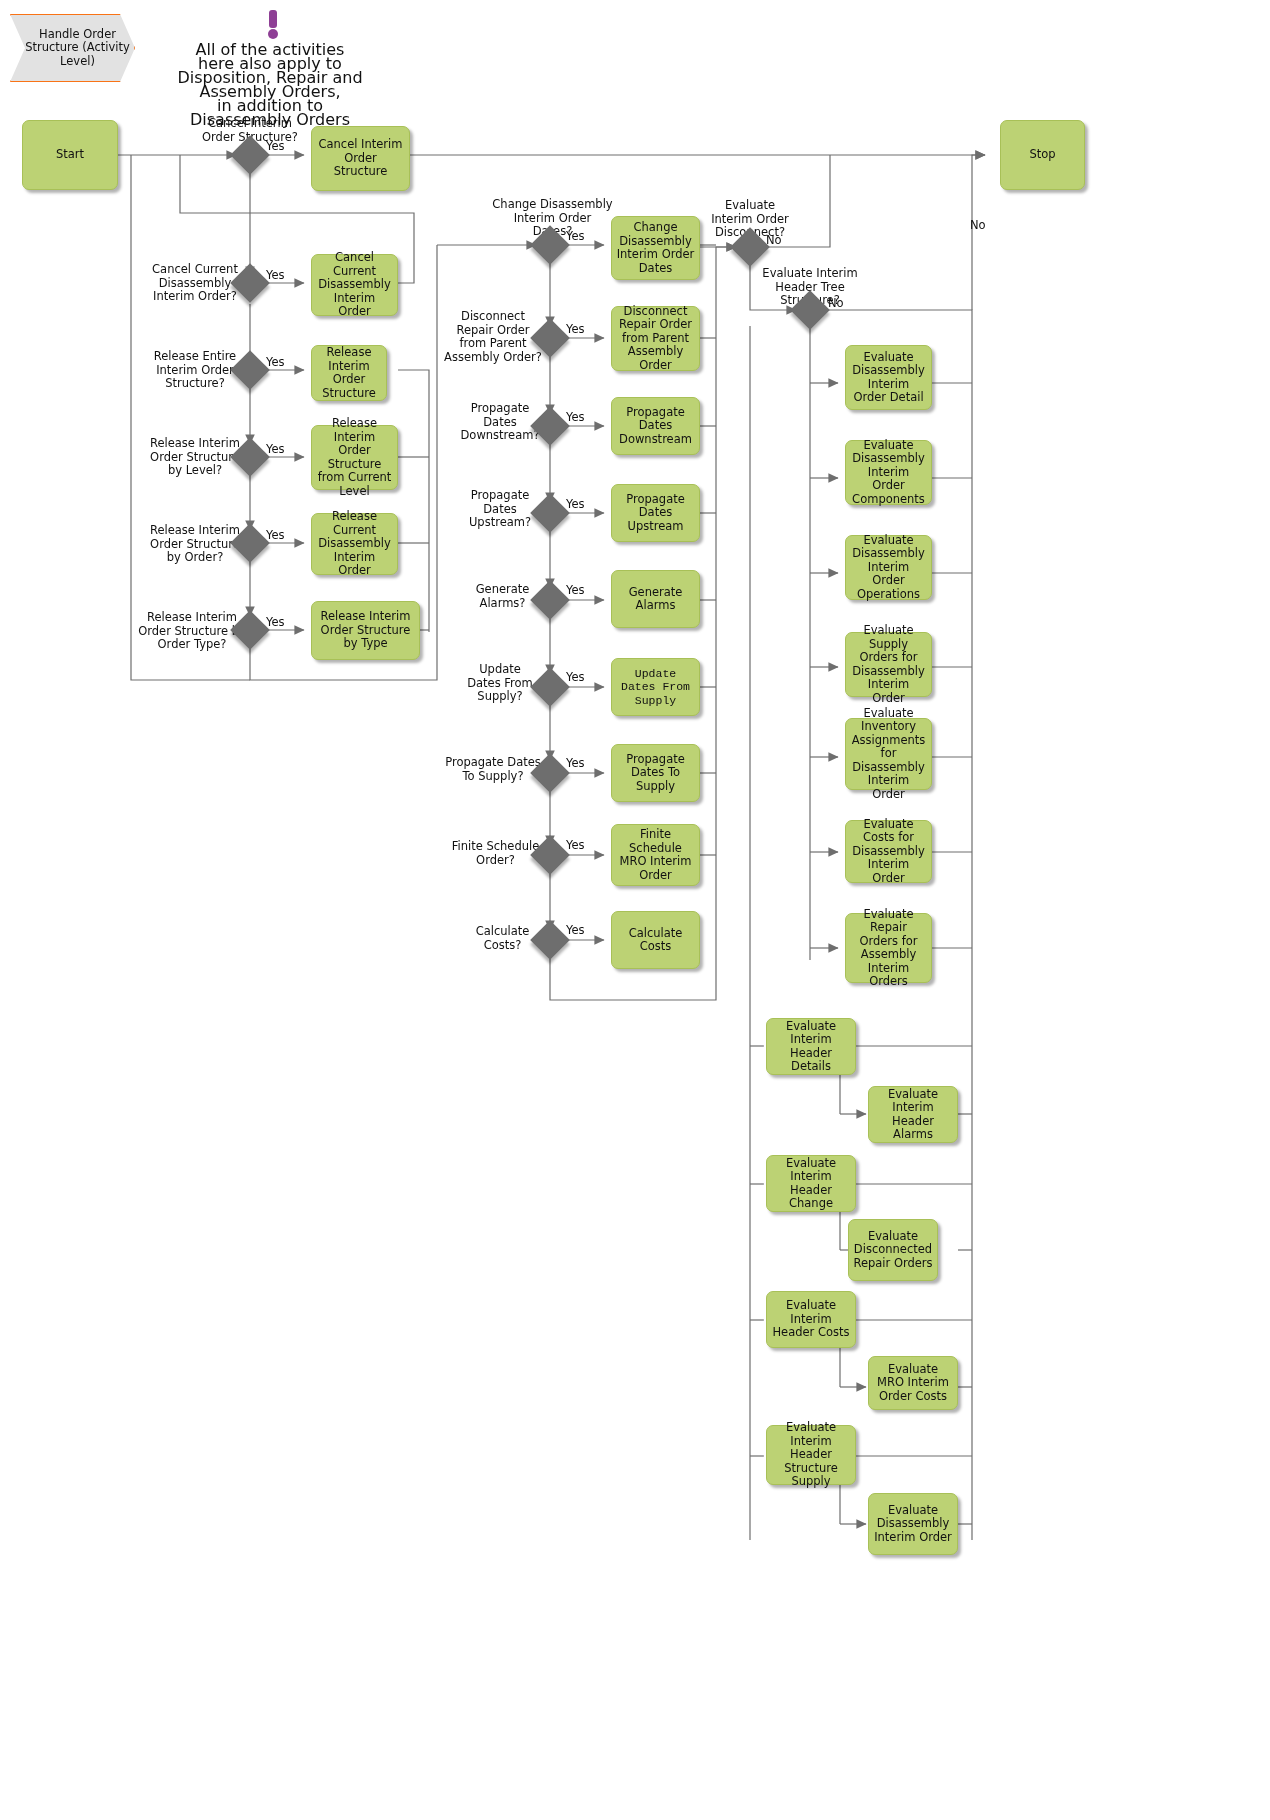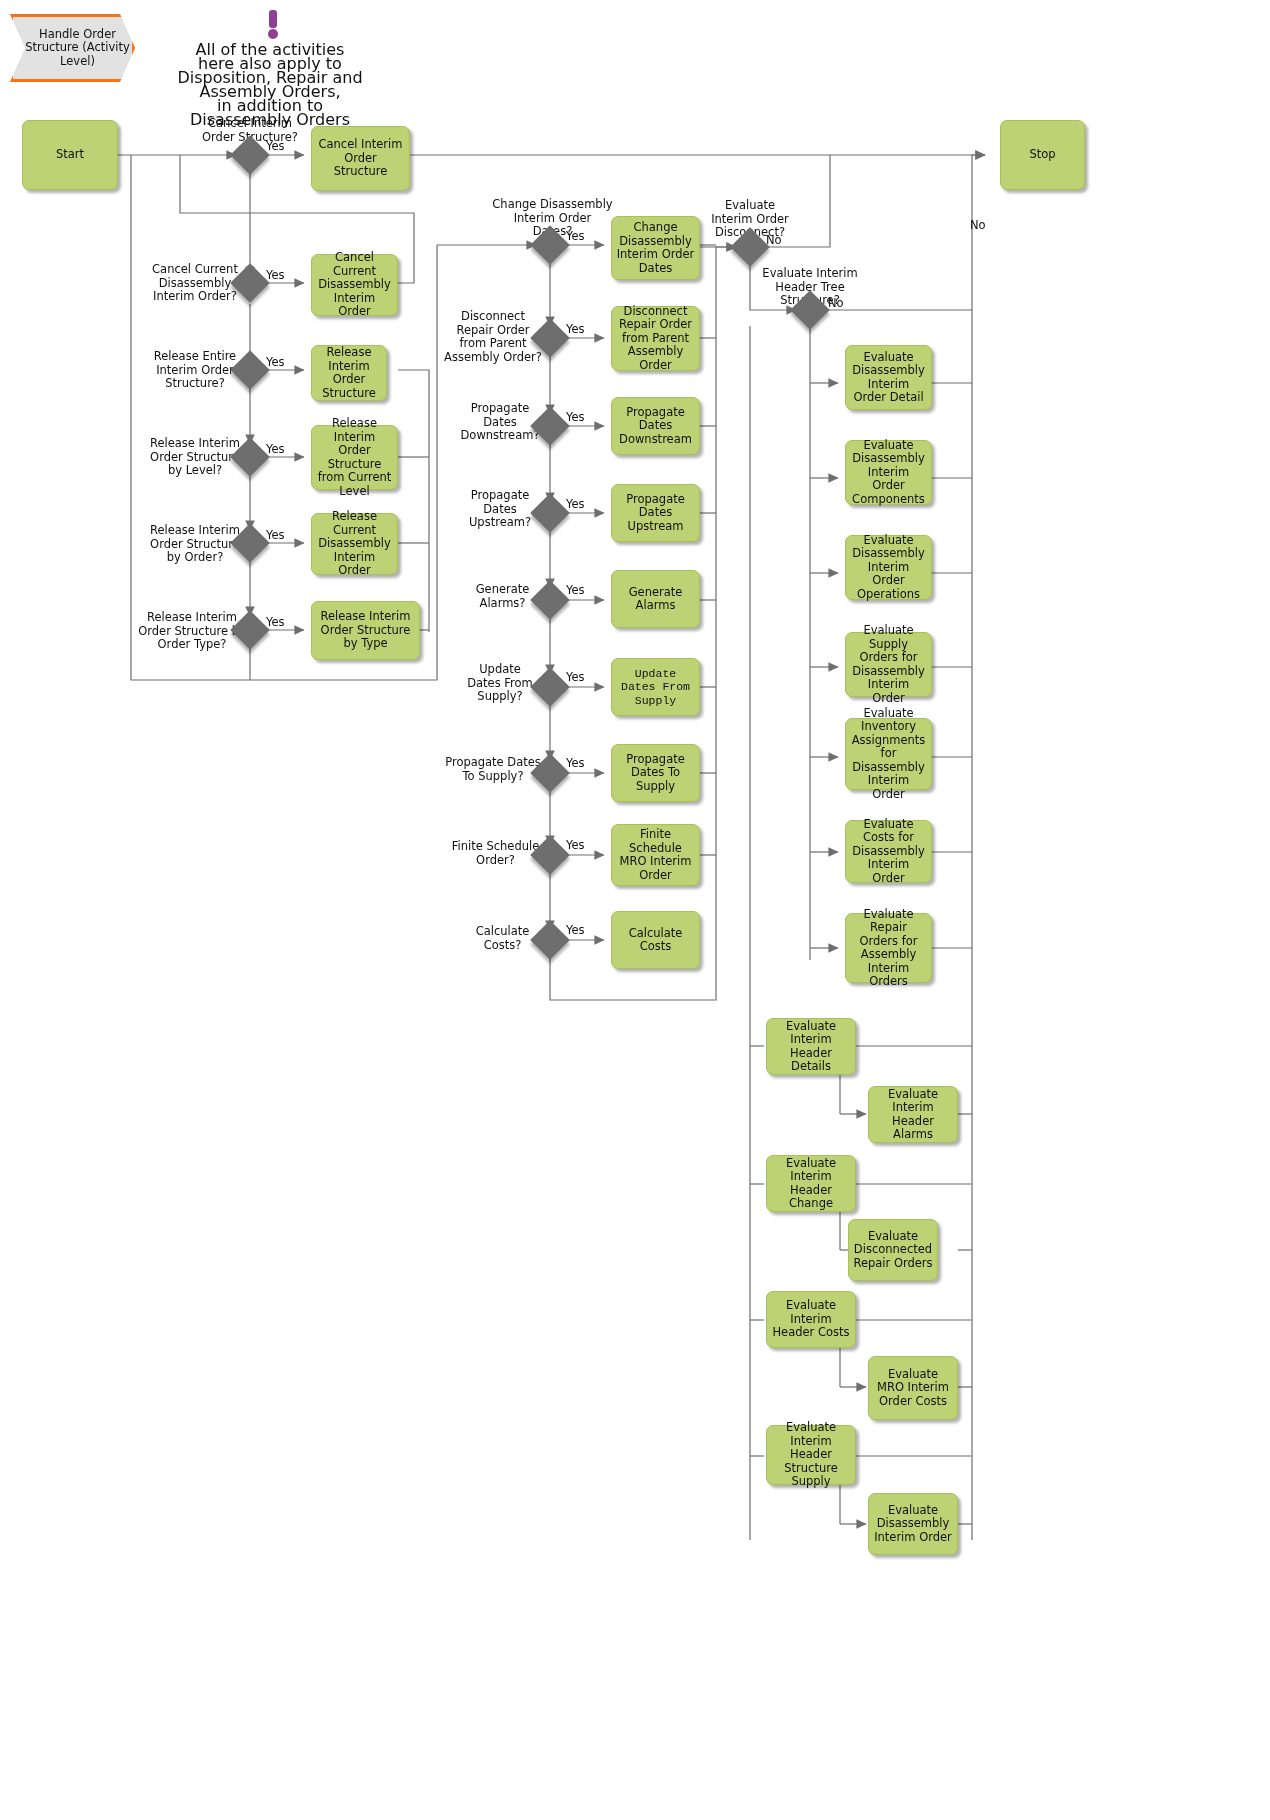--- a/index.html
+++ b/index.html
@@ -27,21 +27,21 @@
   .diamond{
     width:28px;height:28px;background:#6e6e6e;
     box-shadow:3px 3px 3px rgba(0,0,0,0.30);
     transform:rotate(45deg);
   }
   .diamond-wrap{position:absolute;width:28px;height:28px;}
 
   .chevron{
     position:absolute;
     background:#e2e2e2;
-    border:3px solid #f97316;
+    border:1px solid #f97316;
     box-shadow:3px 3px 3px rgba(0,0,0,0.25);
     display:flex;align-items:center;justify-content:center;text-align:center;
     font-size:11.5px;line-height:13.5px;color:#111;
     clip-path:polygon(0 0, 88% 0, 100% 50%, 88% 100%, 0 100%, 12% 50%);
     padding-left:10px;
   }
 
   .label{
     position:absolute;text-align:center;font-size:11.5px;line-height:13.5px;
     color:#111;white-space:pre-line;
@@ -481,21 +481,21 @@
 
   <div class="task node" style="left:868px;top:1086px;width:90px;height:57px;">
     <span>Evaluate Interim
 Header Alarms</span>
     </div>
   <div class="task node" style="left:848px;top:1219px;width:90px;height:62px;">
     <span>Evaluate
 Disconnected
 Repair Orders</span>
     </div>
-  <div class="task node" style="left:868px;top:1356px;width:90px;height:64px;">
+  <div class="task node" style="left:868px;top:1356px;width:90px;height:54px;">
     <span>Evaluate MRO
 Interim Order
 Costs</span>
     </div>
   <div class="task node" style="left:868px;top:1493px;width:90px;height:62px;">
     <span>Evaluate
 Disassembly
 Interim Order</span>
     </div>
 

